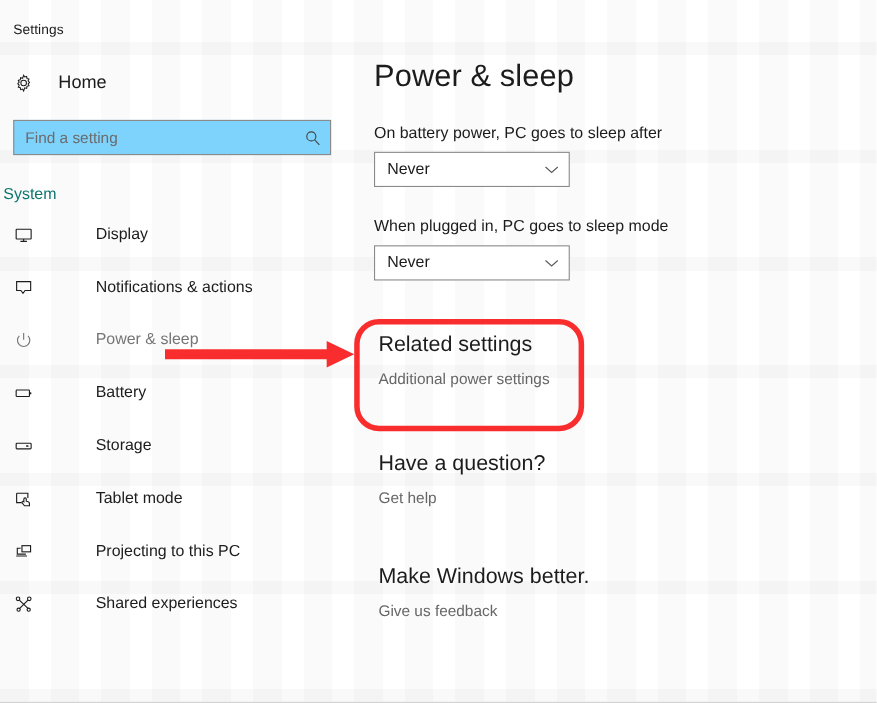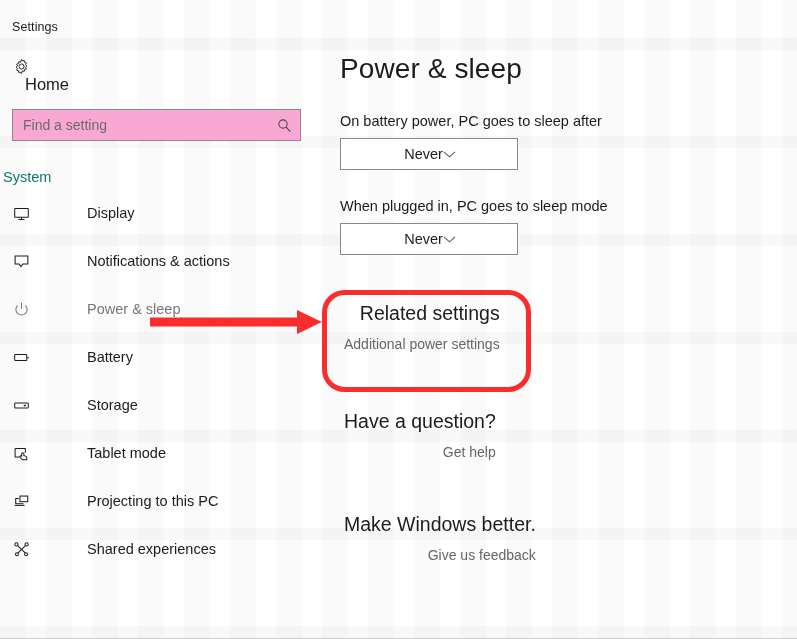--- a/index.html
+++ b/index.html
@@ -61,39 +61,38 @@
   
   .sidebar {
     position: absolute;
     left: 0; top: 40px;
     width: 320px;
     height: 599px;
   }
 
   .home-row {
     display: flex;
-    align-items: flex-start;
+    align-items: center;
     height: 34px;
     padding-left: 13px;
     margin-top: 18px;
-    flex-direction: column;
   }
   .home-row .icon { width: 28px; display: flex; align-items: center; }
   .home-label {
     font-size: 16.5px;
     color: #1c1c1c;
     margin-left: 12px;
   }
 
   .search-wrap {
     margin: 17px 0 0 12px;
     width: 289px;
     height: 32px;
     border: 1px solid #8a8a8a;
-    background: #f9a8d4;
+    background: #7dd3fc;
     display: flex;
     align-items: center;
     position: relative;
   }
   .search-input {
     border: none;
     outline: none;
     background: transparent;
     font-family: "Liberation Sans", sans-serif;
     font-size: 14px;
@@ -168,28 +167,28 @@
     margin-bottom: 9px;
   }
 
   .dropdown {
     width: 178px;
     height: 32px;
     border: 1px solid #8a8a8a;
     background: #ffffff;
     display: flex;
     align-items: center;
-    justify-content: center;
+    justify-content: space-between;
     padding: 0 9px 0 11px;
     cursor: default;
   }
   .dropdown-value { font-size: 14.5px; color: #1c1c1c; }
   .chevron { display: flex; align-items: center; color: #5a5a5a; }
 
-  .section { margin-top: 0; text-align: right; }
+  .section { margin-top: 0; }
   .section-title {
     font-size: 19.5px;
     color: #1c1c1c;
     font-weight: normal;
   }
   .section-link {
     font-size: 14px;
     color: #666666;
     margin-top: 11px;
     display: inline-block;

